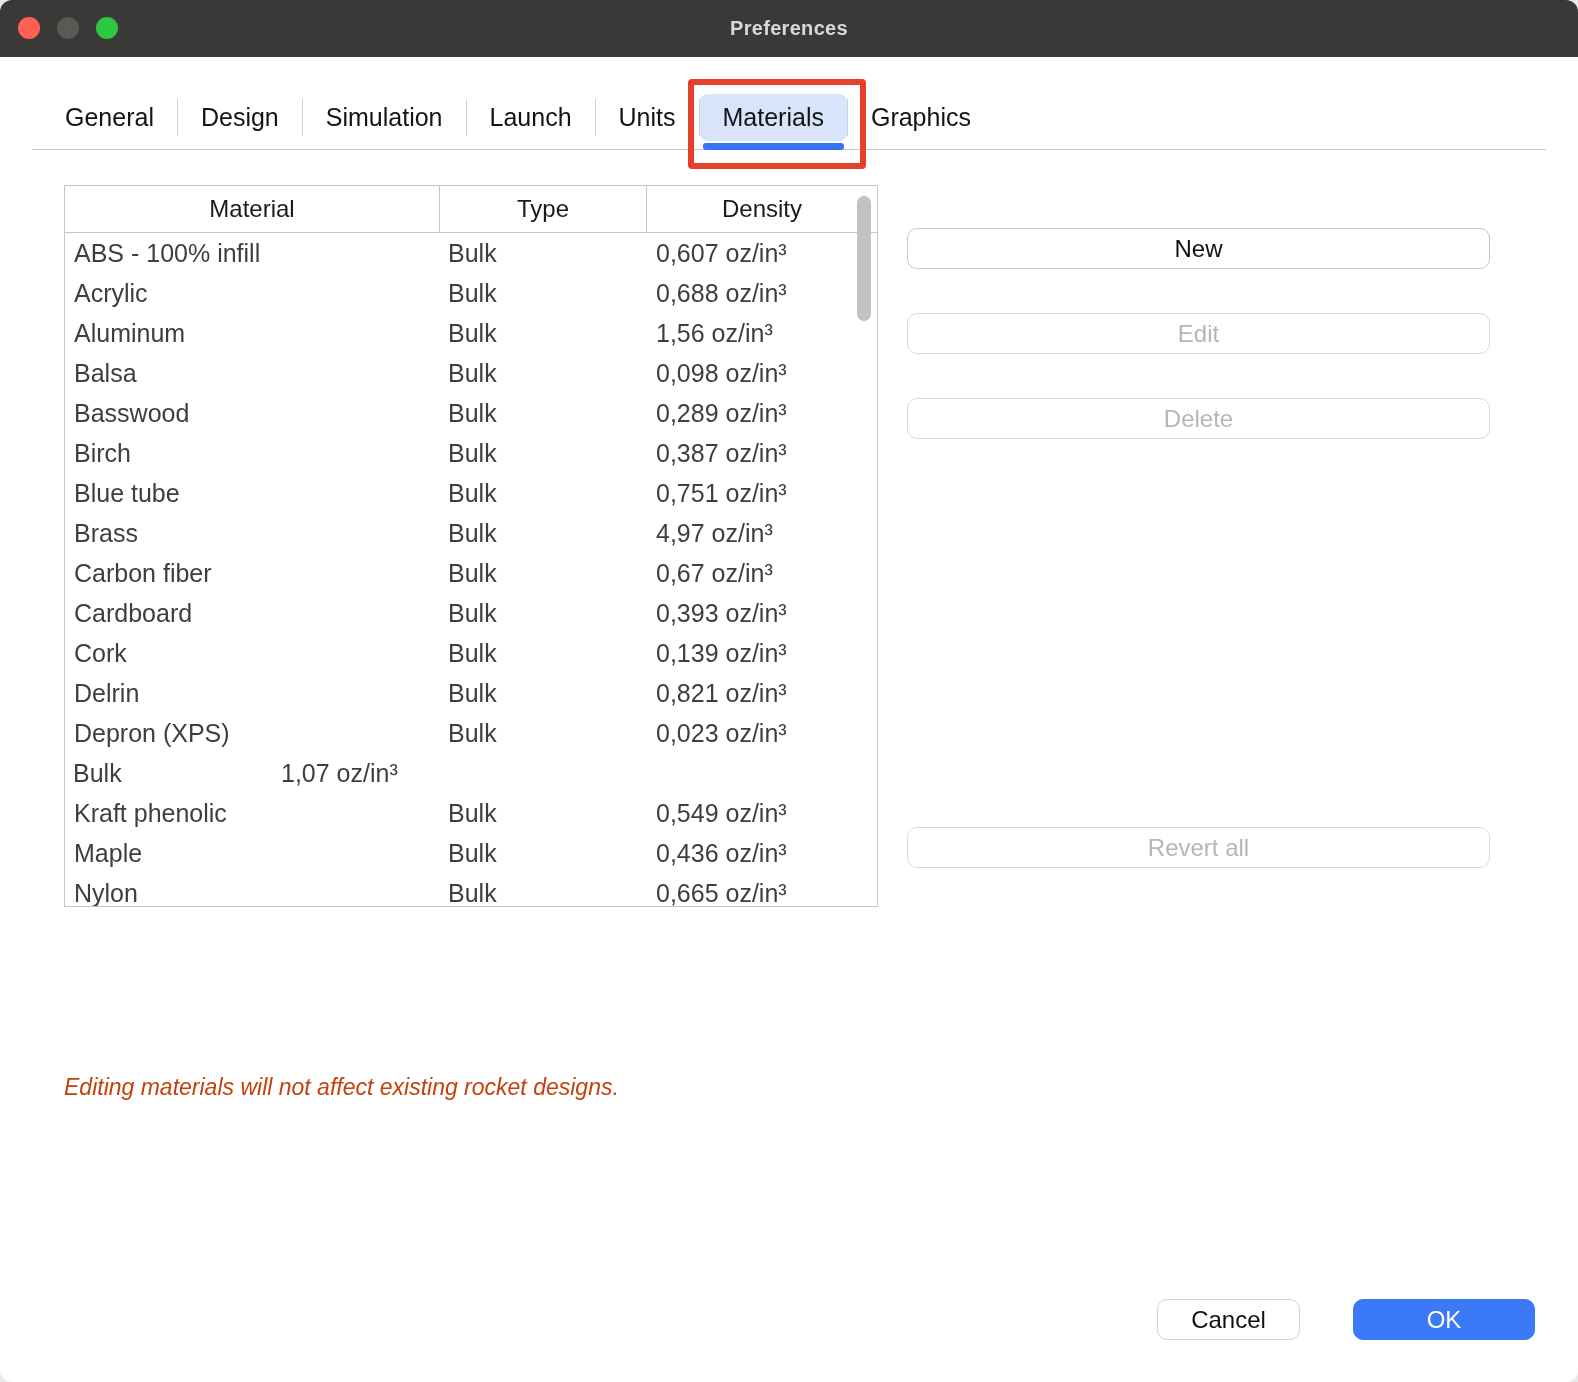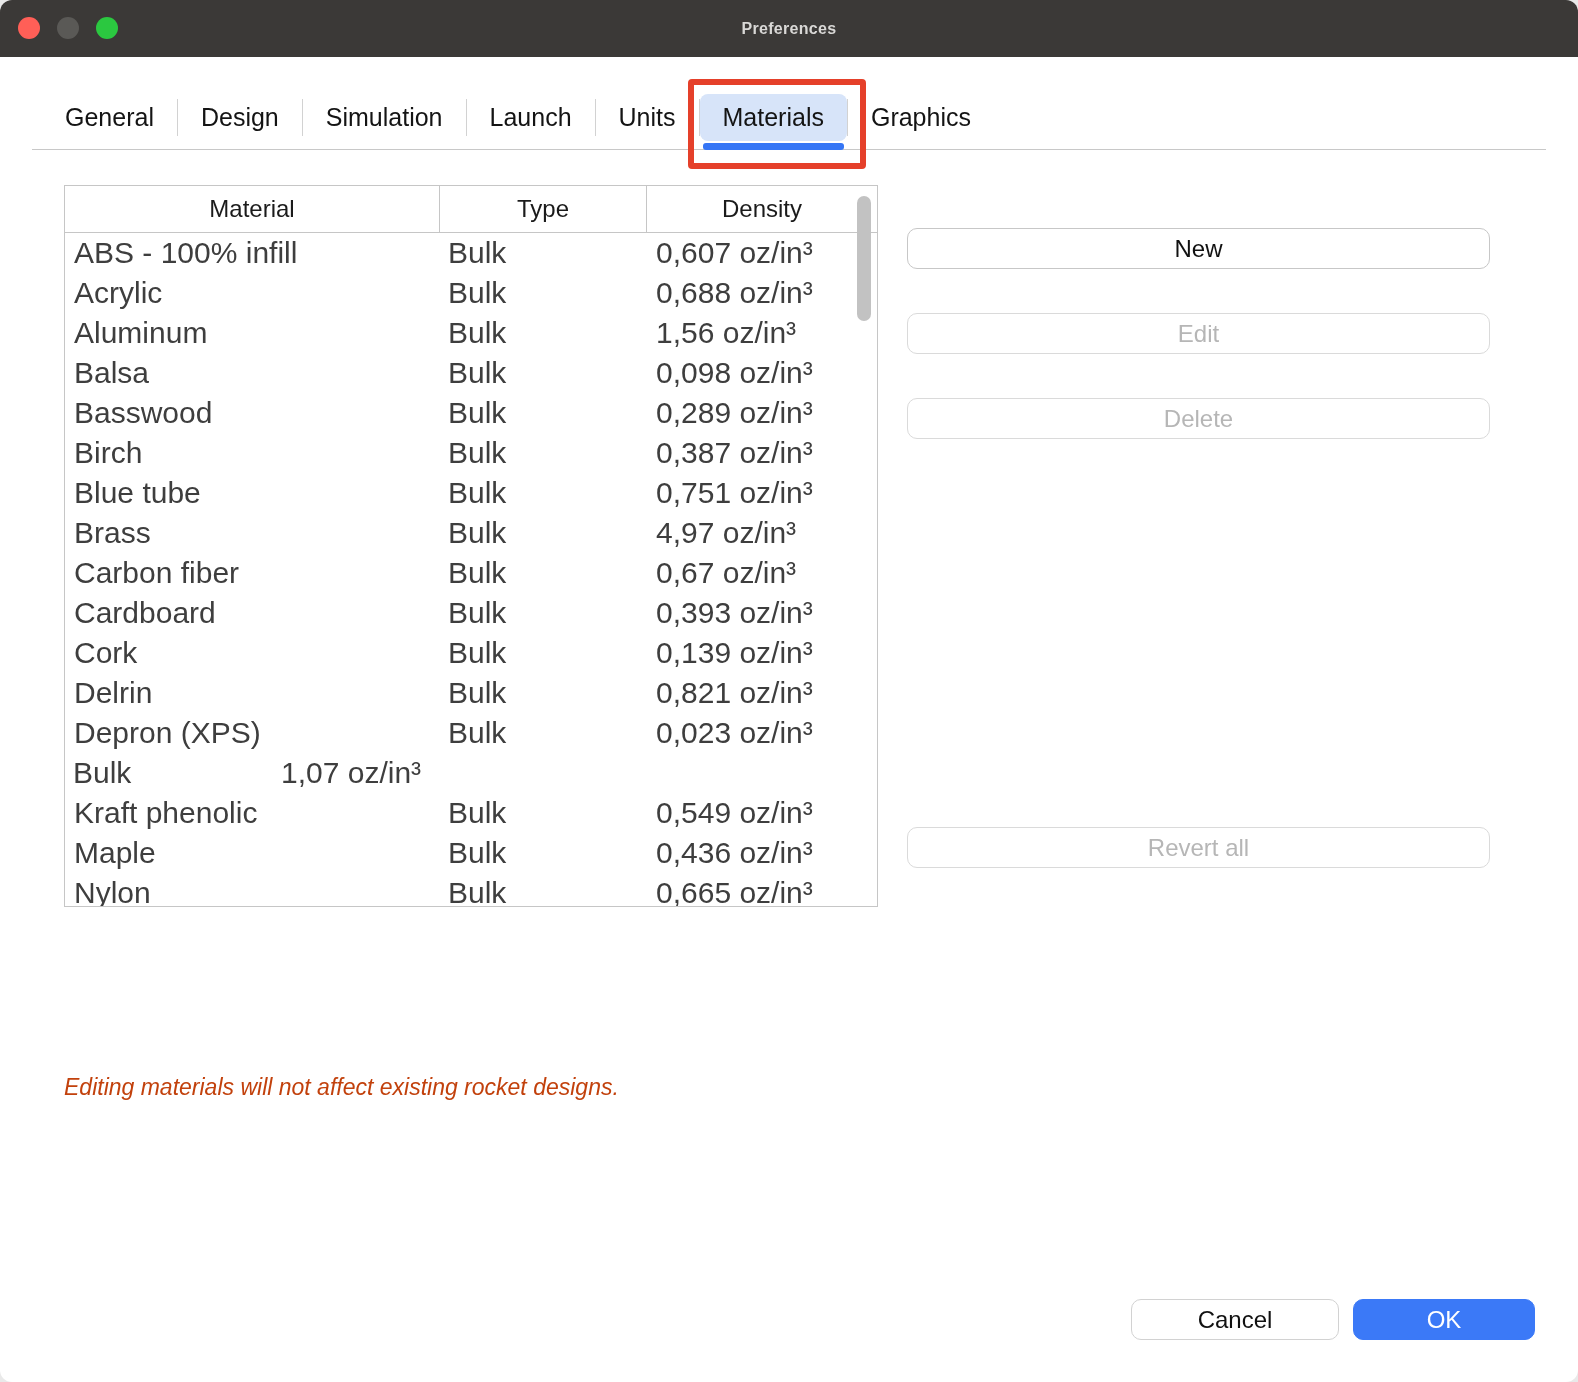--- a/index.html
+++ b/index.html
@@ -15,21 +15,21 @@
   }
 
   
   .titlebar {
     position:relative;
     height:57px;
     background:#3b3937;
     display:flex; align-items:center; justify-content:center;
   }
   .title {
-    font-size:16px; font-weight:bold; color:#d9d8d6; letter-spacing:0.3px;
+    font-size:20px; font-weight:bold; color:#d9d8d6; letter-spacing:0.3px;
   }
   .traffic { position:absolute; left:18px; top:17px; display:flex; gap:17px; }
   .light { width:22px; height:22px; border-radius:50%; border:none; padding:0; cursor:default; }
   .light.close { background:#ff5f57; }
   .light.min   { background:#5a5956; }
   .light.zoom  { background:#2bc840; }
 
   
   .tabbar-wrap {
     margin:0 32px;
@@ -80,21 +80,21 @@
   }
   .thead { display:flex; height:47px; border-bottom:1px solid #c6c6c6; }
   .th {
     display:flex; align-items:center; justify-content:center;
     font-size:24px; color:#1b1b1b;
   }
   .th.c0 { width:375px; border-right:1px solid #c6c6c6; }
   .th.c1 { width:207px; border-right:1px solid #c6c6c6; }
   .th.c2 { flex:1; }
   .trow { display:flex; height:40px; align-items:center; }
-  .tcell { font-size:30px; color:#3e3e3e; white-space:nowrap; overflow:hidden; }
+  .tcell { font-size:25px; color:#3e3e3e; white-space:nowrap; overflow:hidden; }
   .tcell.col0 { width:375px; padding-left:9px; }
   .tcell.col1 { width:207px; padding-left:8px; }
   .tcell.col2 { flex:1; padding-left:9px; }
   .scroll-thumb {
     position:absolute; right:6px; top:10px;
     width:14px; height:125px;
     background:#c2c2c2; border-radius:7px;
   }
 
   
@@ -124,21 +124,21 @@
   }
 
   
   .footer-btn {
     position:absolute; top:1299px; height:41px;
     border-radius:10px;
     font-family:inherit; font-size:24px;
     cursor:default;
   }
   .btn-cancel {
-    left:1131px; width:208px;
+    left:1157px; width:143px;
     background:#ffffff; border:1px solid #d2d2d2; color:#111111;
   }
   .btn-ok {
     left:1353px; width:182px;
     background:#3b79f7; border:1px solid #3b79f7; color:#ffffff;
   }
 </style>
 </head>
 <body>
 

